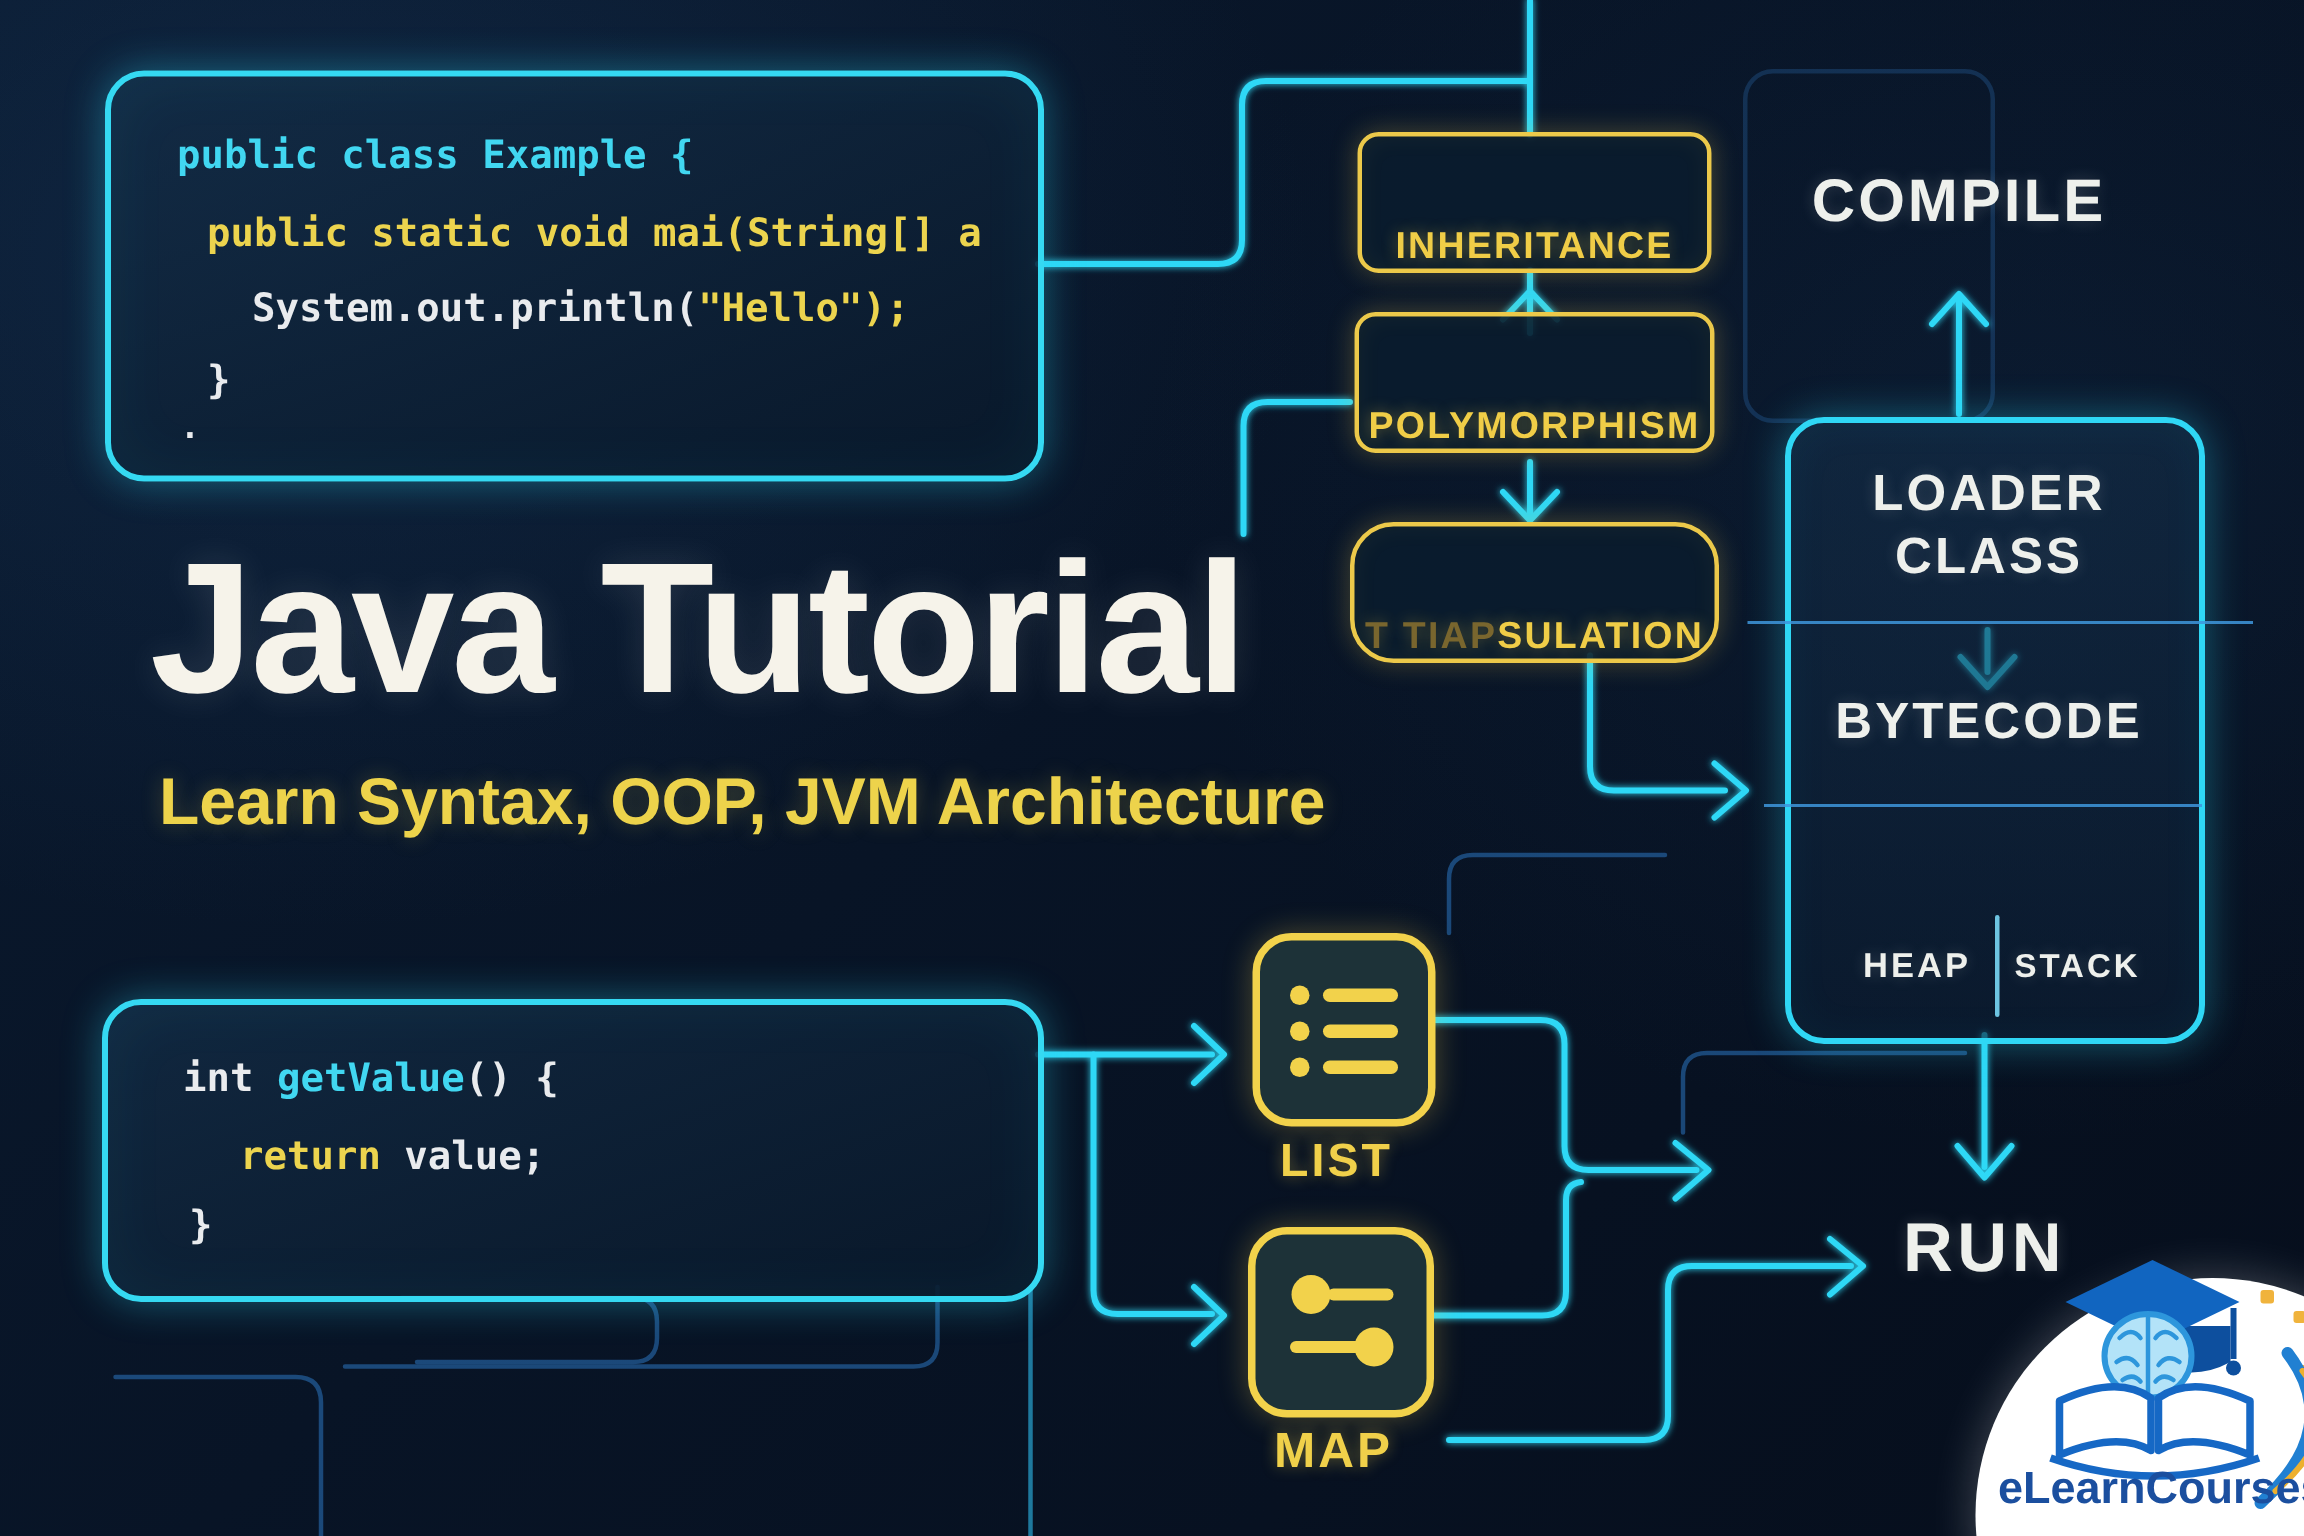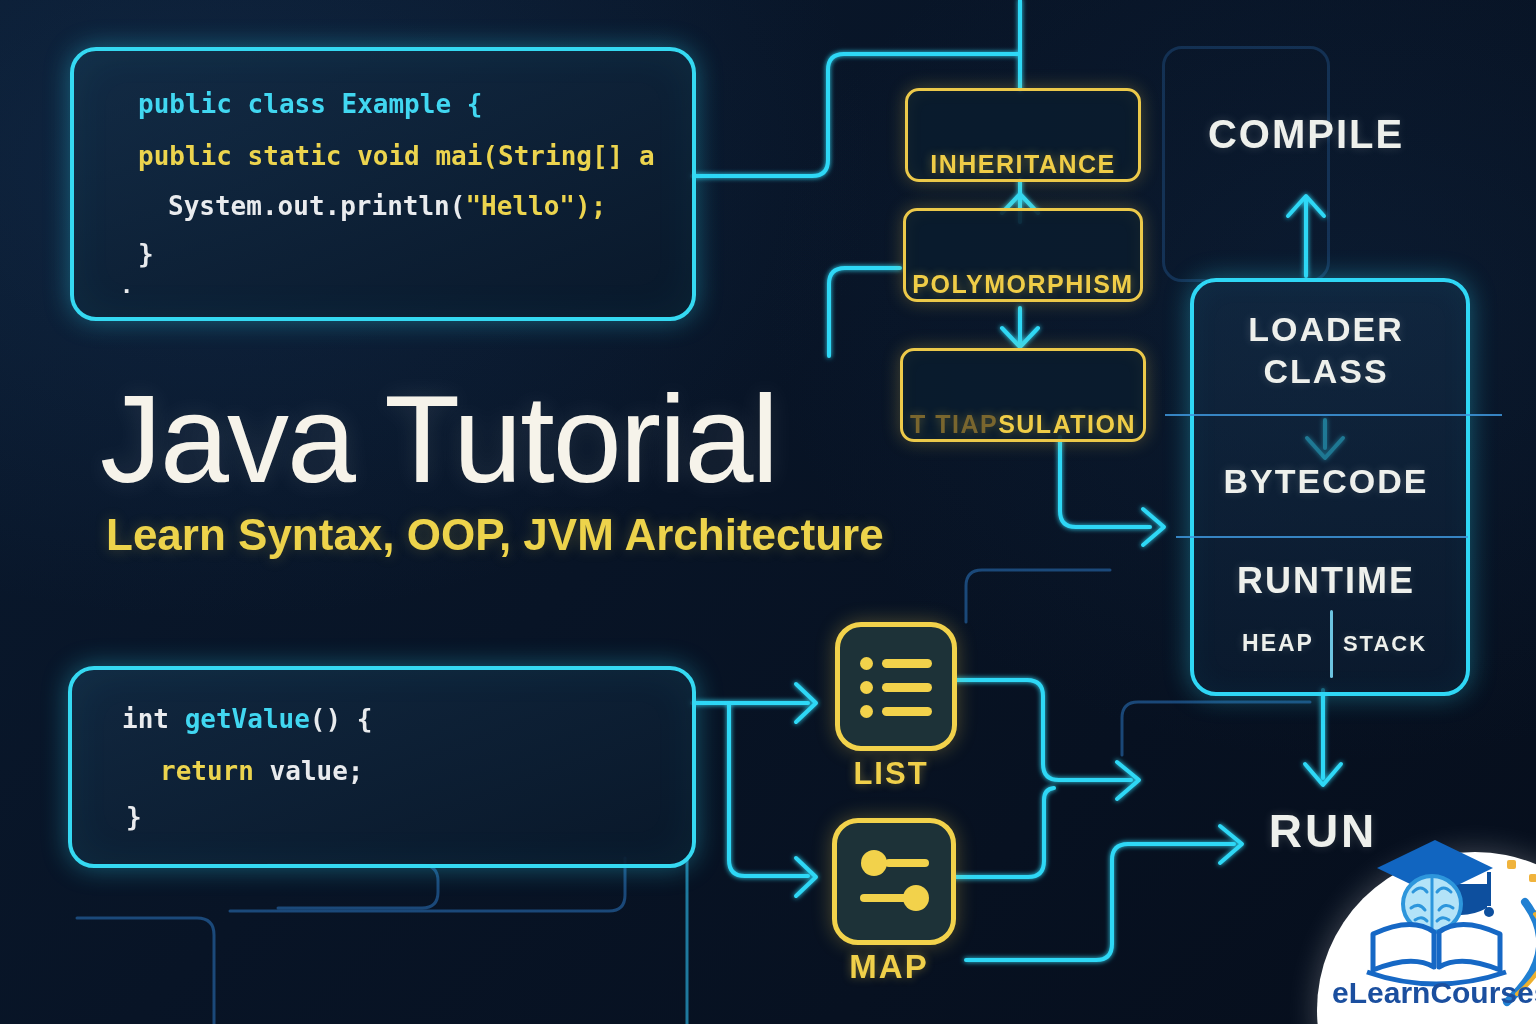--- a/index.html
+++ b/index.html
@@ -15,22 +15,22 @@
   .codebox {
     position:absolute; border:4px solid #35d9f2; border-radius:26px;
     background: linear-gradient(160deg, rgba(20,46,72,.72), rgba(9,24,42,.92));
     box-shadow: 0 0 26px rgba(46,213,242,.38), inset 0 0 44px rgba(46,213,242,.06);
     z-index:4;
   }
   .code { position:absolute; font-family:"DejaVu Sans Mono", monospace; font-size:26px; font-weight:bold; white-space:pre; }
   .tok-cyan { color:#41d7f1; } .tok-yellow { color:#ecd44e; } .tok-white { color:#e9ebee; }
   
   .hero-title {
-    position:absolute; left:100px; top:368px; z-index:5;
-    font-size:124px; font-weight:400; letter-spacing:-2px; color:#f6f3ea;
+    position:absolute; left:100px; top:348px; z-index:5;
+    font-size:124px; font-weight:700; letter-spacing:-2px; color:#f6f3ea;
     text-shadow: 0 0 24px rgba(255,255,255,.12);
   }
   .hero-sub {
     position:absolute; left:106px; top:506px; z-index:5; width:920px;
     font-size:44px; font-weight:700; line-height:57px; color:#edd34b;
     text-shadow: 0 0 14px rgba(237,211,75,.25);
   }
   
   .oopbox {
     position:absolute; z-index:2; border:3px solid #ecc94a; border-radius:14px;
@@ -127,21 +127,21 @@
       <path d="M796 858 L816 877 L796 896"></path>
       <path d="M948 680 H1027 Q1043 680 1043 696 V764 Q1043 780 1059 780 H1131"></path>
       <path d="M1117 762 L1139 780 L1117 799"></path>
       <path d="M948 877 H1028 Q1044 877 1044 861 V800 Q1044 789 1054 788"></path>
       <path d="M966 960 H1096 Q1112 960 1112 944 V860 Q1112 844 1128 844 H1234"></path>
       <path d="M1220 826 L1242 844 L1220 863"></path>
     </g>
   </svg>
 
   <div class="codebox" style="left:70px; top:47px; width:618px; height:266px;">
-    <div class="code tok-cyan" style="left:64px; top:38px;">public class Example {</div>
+    <div class="code tok-cyan" style="left:44px; top:38px;">public class Example {</div>
     <div class="code tok-yellow" style="left:64px; top:90px;">public static void mai(String[] a</div>
     <div class="code" style="left:94px; top:140px;"><span class="tok-white">System.out.println(</span><span class="tok-yellow">"Hello"</span><span class="tok-yellow">);</span></div>
     <div class="code tok-white" style="left:64px; top:188px;">}</div>
     <div class="code tok-white" style="left:46px; top:222px; font-size:22px;">.</div>
   </div>
 
   <div class="hero-title">Java Tutorial</div>
   <div class="hero-sub">
     <div>Learn Syntax, OOP, JVM Architecture</div>
   </div>
@@ -151,36 +151,35 @@
     <div class="code" style="left:88px; top:86px;"><span class="tok-yellow">return </span><span class="tok-white">value;</span></div>
     <div class="code tok-white" style="left:54px; top:132px;">}</div>
   </div>
 
   <div class="oopbox" style="left:905px; top:88px; width:230px; height:88px;">
     <span>INHERITANCE</span>
   </div>
   <div class="oopbox" style="left:903px; top:208px; width:234px; height:88px;">
     <span>POLYMORPHISM</span>
   </div>
-  <div class="oopbox" style="left:900px; top:348px; width:240px; height:88px;">
+  <div class="oopbox" style="left:900px; top:348px; width:240px; height:88px;border-radius:29px;">
     <span class="encap-dim">T TIAP</span>
       <span>SULATION</span>
   </div>
 
   <div class="wlabel" style="left:1196px; top:112px; width:220px; font-size:40px;">COMPILE</div>
 
   <div class="bigbox"></div>
   <div class="wlabel" style="left:1190px; top:308px; width:272px; font-size:34px; line-height:42px;">
     <div>LOADER</div>
     <div>CLASS</div>
   </div>
   <div class="divider-h" style="left:1165px; top:414px; width:337px;"></div>
   <div class="wlabel" style="left:1190px; top:462px; width:272px; font-size:34px;">BYTECODE</div>
   <div class="divider-h" style="left:1176px; top:536px; width:292px;"></div>
-  <div class="wlabel" style="left:1190px; top:560px; width:272px; font-size:36px;">RUNTIME</div>
   <div class="wlabel" style="left:1218px; top:630px; width:120px; font-size:23px;">HEAP</div>
   <div class="divider-v" style="left:1330px; top:610px; height:68px;"></div>
   <div class="wlabel" style="left:1330px; top:631px; width:110px; font-size:22px;">STACK</div>
 
   <div class="wlabel" style="left:1258px; top:804px; width:130px; font-size:46px; letter-spacing:3px;">RUN</div>
 
   <div class="collbox" style="left:835px; top:622px; width:112px; height:119px;">
     <div>
       <div class="dot" style="left:20px; top:30px; width:13px; height:13px;"></div>
       <div class="bar" style="left:42px; top:32px; width:50px; height:9px;"></div>

